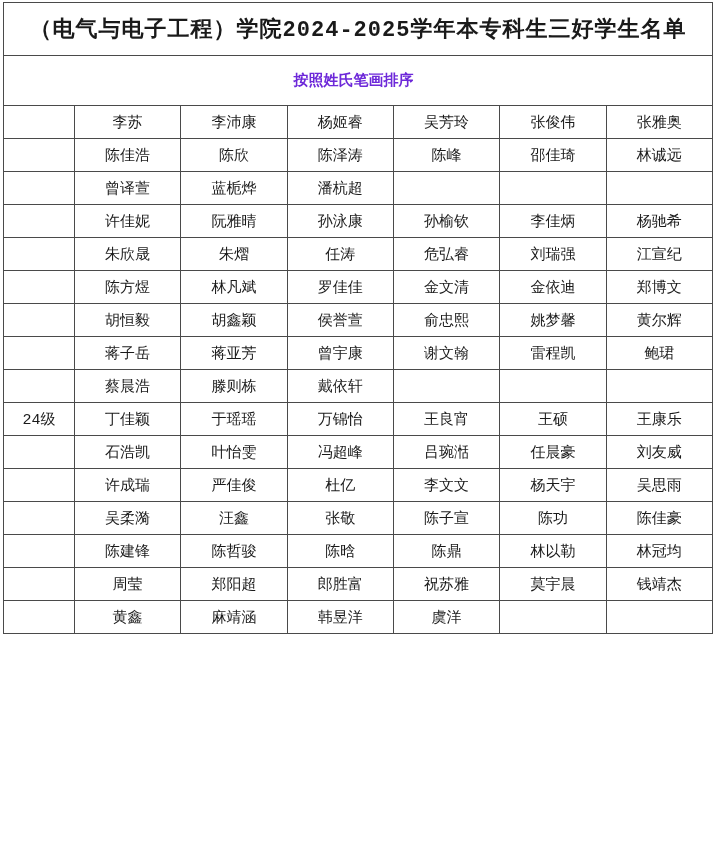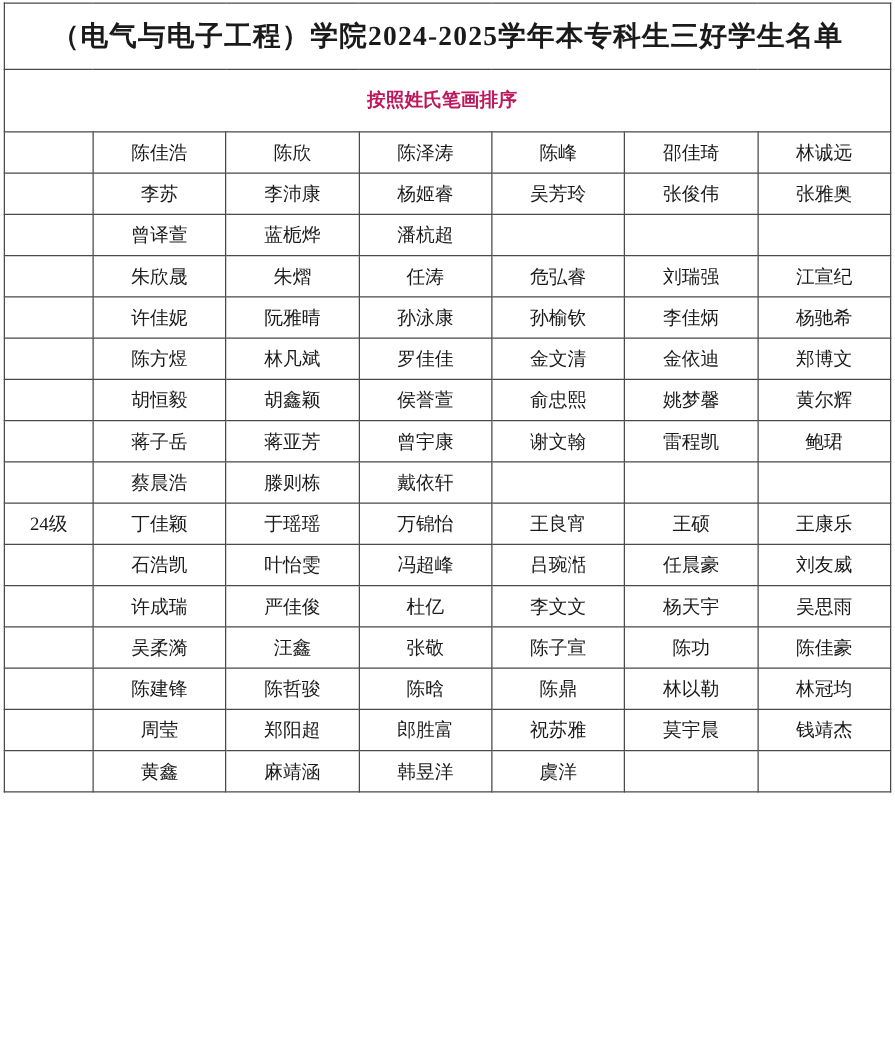--- a/index.html
+++ b/index.html
@@ -10,20 +10,21 @@
     height: 842px;
     font-family: "Liberation Serif", "DejaVu Serif", serif;
     color: #1a1a1a;
     overflow: hidden;
   }
   .sheet {
     box-sizing: border-box;
     width: 716px;
     height: 809px;
     padding: 2px 3px 2px 3px;
+    font-family: Liberation Mono, monospace;
   }
   table.grid {
     width: 710px;
     border-collapse: collapse;
     table-layout: fixed;
   }
   table.grid td {
     border: 1px solid #4a4a4a;
     text-align: center;
     vertical-align: middle;
@@ -65,67 +66,67 @@
         <col class="c-name">
       <col class="c-name">
         <col class="c-name">
         <col class="c-name">
     </colgroup>
     <tbody>
       <tr>
         <td class="title-cell" colspan="7">（电气与电子工程）学院2024-2025学年本专科生三好学生名单</td>
       </tr>
       <tr>
-        <td class="subtitle-cell" colspan="7" style="color: #be185d;">按照姓氏笔画排序</td>
+        <td class="subtitle-cell" colspan="7" style="color: #6d28d9;">按照姓氏笔画排序</td>
       </tr>
 
+        <tr class="data-row">
+          <td class="grade"></td>
+          <td class="name">李苏</td>
+          <td class="name">李沛康</td>
+          <td class="name">杨姬睿</td>
+          <td class="name">吴芳玲</td>
+          <td class="name">张俊伟</td>
+          <td class="name">张雅奥</td>
+        </tr>
         <tr class="data-row">
           <td class="grade"></td>
           <td class="name">陈佳浩</td>
           <td class="name">陈欣</td>
           <td class="name">陈泽涛</td>
           <td class="name">陈峰</td>
           <td class="name">邵佳琦</td>
           <td class="name">林诚远</td>
         </tr>
         <tr class="data-row">
           <td class="grade"></td>
-          <td class="name">李苏</td>
-          <td class="name">李沛康</td>
-          <td class="name">杨姬睿</td>
-          <td class="name">吴芳玲</td>
-          <td class="name">张俊伟</td>
-          <td class="name">张雅奥</td>
-        </tr>
-        <tr class="data-row">
-          <td class="grade"></td>
           <td class="name">曾译萱</td>
           <td class="name">蓝栀烨</td>
           <td class="name">潘杭超</td>
           <td class="name"></td>
           <td class="name"></td>
           <td class="name"></td>
+        </tr>
+        <tr class="data-row">
+          <td class="grade"></td>
+          <td class="name">许佳妮</td>
+          <td class="name">阮雅晴</td>
+          <td class="name">孙泳康</td>
+          <td class="name">孙榆钦</td>
+          <td class="name">李佳炳</td>
+          <td class="name">杨驰希</td>
         </tr>
         <tr class="data-row">
           <td class="grade"></td>
           <td class="name">朱欣晟</td>
           <td class="name">朱熠</td>
           <td class="name">任涛</td>
           <td class="name">危弘睿</td>
           <td class="name">刘瑞强</td>
           <td class="name">江宣纪</td>
-        </tr>
-        <tr class="data-row">
-          <td class="grade"></td>
-          <td class="name">许佳妮</td>
-          <td class="name">阮雅晴</td>
-          <td class="name">孙泳康</td>
-          <td class="name">孙榆钦</td>
-          <td class="name">李佳炳</td>
-          <td class="name">杨驰希</td>
         </tr>
         <tr class="data-row">
           <td class="grade"></td>
           <td class="name">陈方煜</td>
           <td class="name">林凡斌</td>
           <td class="name">罗佳佳</td>
           <td class="name">金文清</td>
           <td class="name">金依迪</td>
           <td class="name">郑博文</td>
         </tr>

